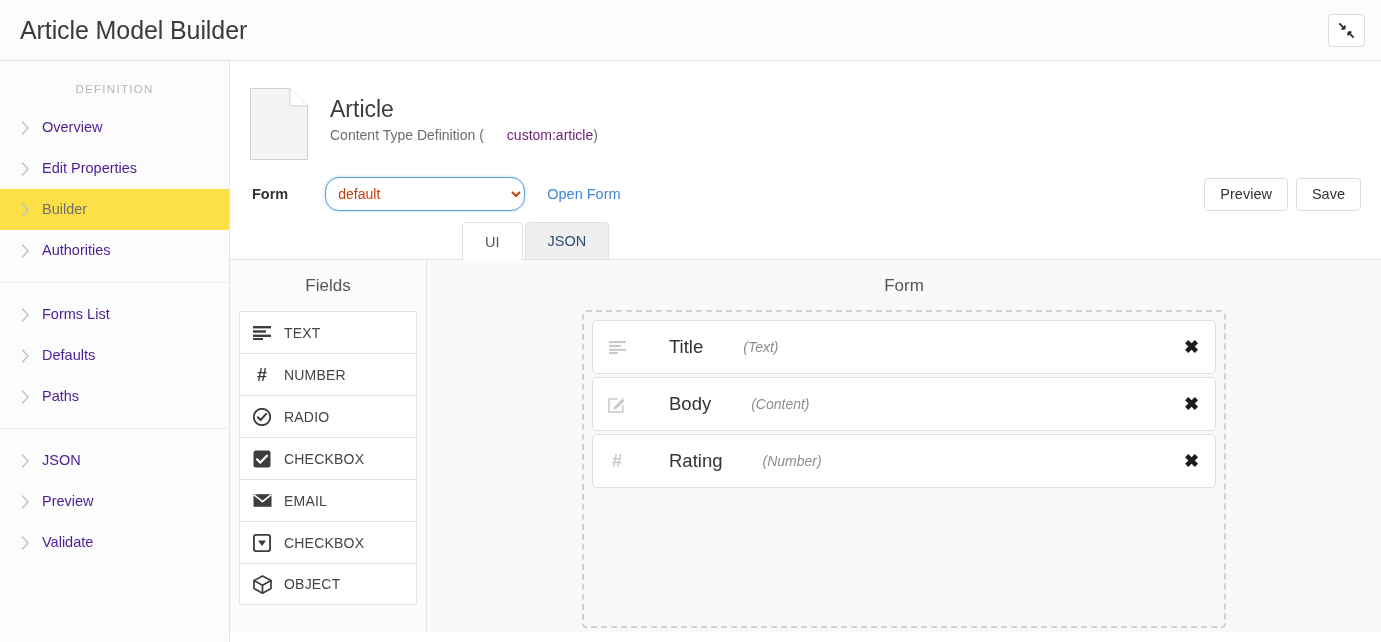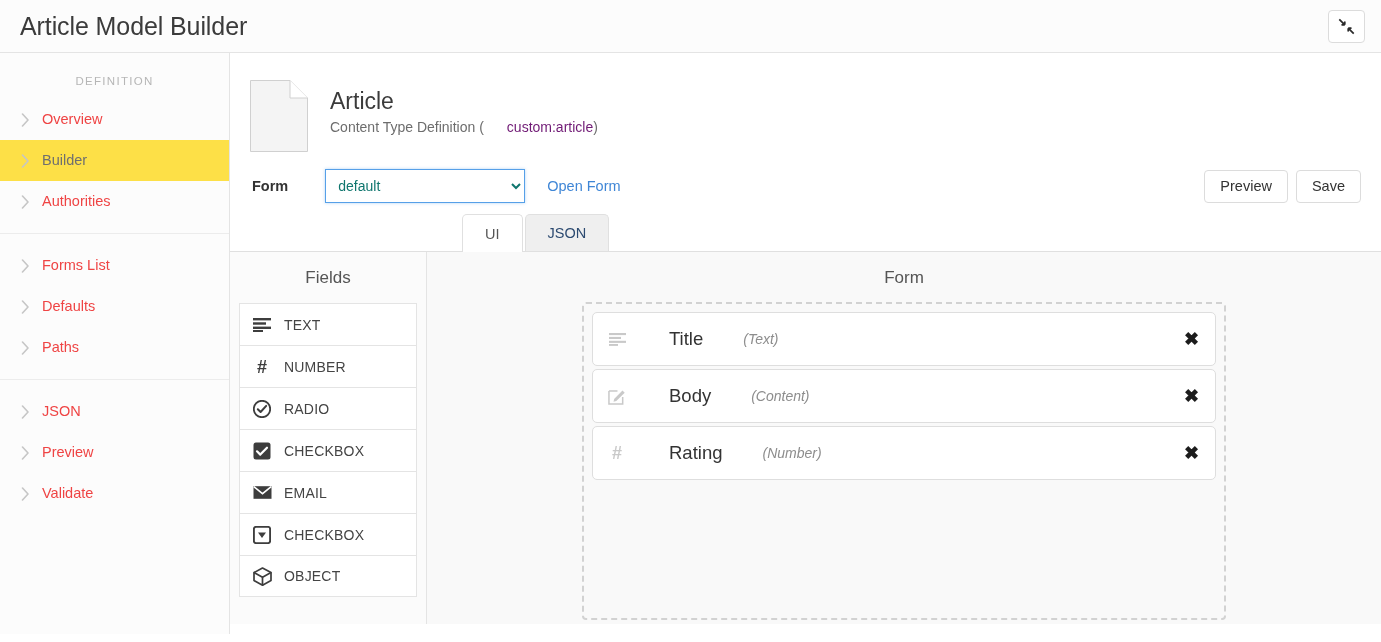--- a/index.html
+++ b/index.html
@@ -8,21 +8,21 @@
     overflow: hidden;
     background: #ffffff;
     font-family: "Liberation Sans", sans-serif;
     color: #333;
     -webkit-font-smoothing: antialiased;
   }
 
   
   .app-header {
     position: relative;
-    height: 53px;
+    height: 61px;
     background: #fcfcfc;
     border-bottom: 1px solid #e4e4e4;
     display: flex;
     align-items: center;
     padding: 0 16px 0 20px;
   }
   .app-title {
     font-size: 25px;
     font-weight: 400;
     color: #3b3b3b;
@@ -67,21 +67,21 @@
     height: 1px;
     background: #ececec;
     margin: 11px 0 11px 0;
   }
   .nav-item {
     display: flex;
     align-items: center;
     height: 41px;
     padding-left: 17px;
     cursor: pointer;
-    color: #ef4444;
+    color: #4c1d95;
     font-size: 14.5px;
   }
   .nav-item.active { background: #fde047; color: #6f6f6f; }
   .nav-chevron {
     width: 16px; height: 16px;
     margin-right: 9px;
     display: flex; align-items: center; justify-content: center;
     flex: none;
   }
   .nav-chevron svg { display: block; }
@@ -130,26 +130,26 @@
   .form-label {
     font-size: 14.5px;
     font-weight: bold;
     color: #333;
     margin-right: 37px;
   }
   .form-select {
     width: 200px;
     height: 34px;
     border: 1px solid #56a0e8;
-    border-radius: 0;
+    border-radius: 14px;
     background: #ffffff;
     box-shadow: 0 0 3px rgba(86,160,232,0.45);
     font-family: "Liberation Sans", sans-serif;
     font-size: 14px;
-    color: #0f766e;
+    color: #c2410c;
     padding: 0 8px;
     outline: none;
     cursor: pointer;
   }
   .open-form-link {
     margin-left: 22px;
     color: #3f86d6;
     font-size: 14.5px;
     text-decoration: none;
     cursor: pointer;
@@ -331,20 +331,28 @@
 
     <div class="nav-group">
       <div class="nav-item">
         <span class="nav-chevron">
           <svg width="9" height="14" viewBox="0 0 9 14">
               <path d="M1.5 1 L7 7 L1.5 13" stroke="#c6c6c6" stroke-width="1.6" fill="none" stroke-linecap="round" stroke-linejoin="round"></path>
             </svg>
         </span>
         <span class="nav-label">Overview</span>
       </div>
+      <div class="nav-item">
+        <span class="nav-chevron">
+          <svg width="9" height="14" viewBox="0 0 9 14">
+              <path d="M1.5 1 L7 7 L1.5 13" stroke="#c6c6c6" stroke-width="1.6" fill="none" stroke-linecap="round" stroke-linejoin="round"></path>
+            </svg>
+        </span>
+        <span class="nav-label">Edit Properties</span>
+      </div>
       <div class="nav-item active">
         <span class="nav-chevron">
           <svg width="9" height="14" viewBox="0 0 9 14">
               <path d="M1.5 1 L7 7 L1.5 13" stroke="#c6c6c6" stroke-width="1.6" fill="none" stroke-linecap="round" stroke-linejoin="round"></path>
             </svg>
         </span>
         <span class="nav-label">Builder</span>
       </div>
       <div class="nav-item">
         <span class="nav-chevron">

